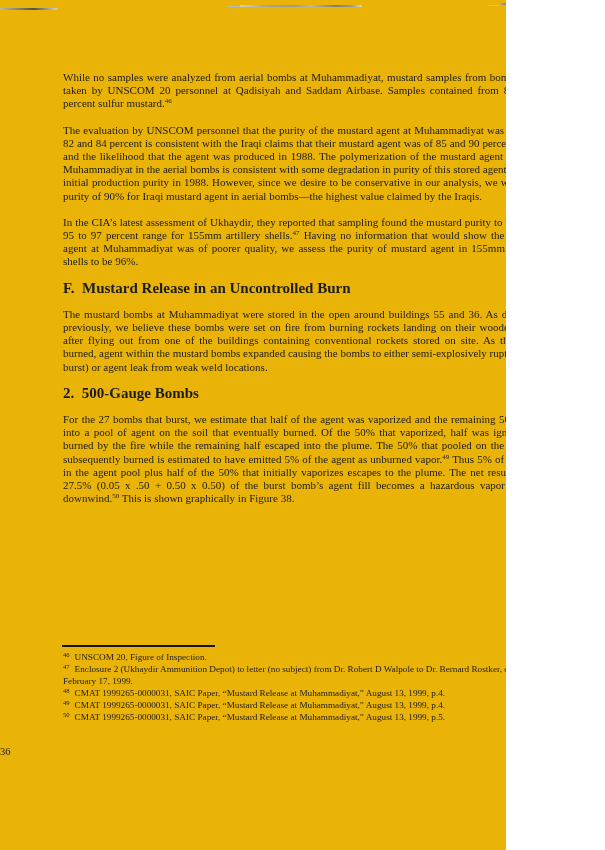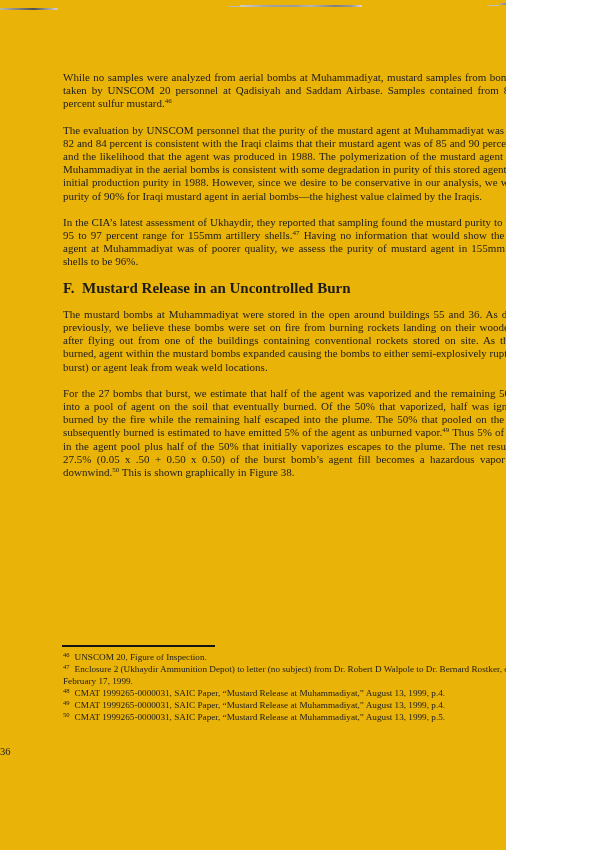--- a/index.html
+++ b/index.html
@@ -90,20 +90,21 @@
   <div class="scan-mark mark-3"></div>
   <div class="scan-mark mark-4"></div>
   <div class="scan-mark mark-5"></div>
 
   <div class="content">
     <p class="body">While no samples were analyzed from aerial bombs at Muhammadiyat, mustard samples from bombs were taken by UNSCOM 20 personnel at Qadisiyah and Saddam Airbase.  Samples contained from 81 to 89 percent sulfur mustard.<sup>46</sup></p>
     <p class="body">The evaluation by UNSCOM personnel that the purity of the mustard agent at Muhammadiyat was between 82 and 84 percent is consistent with the Iraqi claims that their mustard agent was of 85 and 90 percent purity and the likelihood that the agent was produced in 1988.  The polymerization of the mustard agent found at Muhammadiyat in the aerial bombs is consistent with some degradation in purity of this stored agent from its initial production purity in 1988.  However, since we desire to be conservative in our analysis, we will use a purity of 90% for Iraqi mustard agent in aerial bombs—the highest value claimed by the Iraqis.</p>
     <p class="body">In the CIA’s latest assessment of Ukhaydir, they reported that sampling found the mustard purity to be in the 95 to 97 percent range for 155mm artillery shells.<sup>47</sup>  Having no information that would show the mustard agent at Muhammadiyat was of poorer quality, we assess the purity of mustard agent in 155mm artillery shells to be 96%.</p>
     <h2 class="sect">F.  Mustard Release in an Uncontrolled Burn</h2>
     <p class="body">The mustard bombs at Muhammadiyat were stored in the open around buildings 55 and 36.  As discussed previously, we believe these bombs were set on fire from burning rockets landing on their wooden crates after flying out from one of the buildings containing conventional rockets stored on site.  As the crates burned, agent within the mustard bombs expanded causing the bombs to either semi-explosively rupture (i.e., burst) or agent leak from weak weld locations.</p>
+    <h2 class="sect">2.  500-Gauge Bombs</h2>
     <p class="body">For the 27 bombs that burst, we estimate that half of the agent was vaporized and the remaining 50% went into a pool of agent on the soil that eventually burned.  Of the 50% that vaporized, half was ignited and burned by the fire while the remaining half escaped into the plume.  The 50% that pooled on the soil and subsequently burned is estimated to have emitted 5% of the agent as unburned vapor.<sup>49</sup>  Thus 5% of the 50% in the agent pool plus half of the 50% that initially vaporizes escapes to the plume.  The net result is that 27.5% (0.05 x .50 + 0.50 x 0.50) of the burst bomb’s agent fill becomes a hazardous vapor moving downwind.<sup>50</sup>  This is shown graphically in Figure 38.</p>
   </div>
 
   <div class="footnote-rule"></div>
 
   <div class="footnotes">
     <p class="fn"><sup>46</sup><span>UNSCOM 20, Figure of Inspection.</span></p>
     <p class="fn"><sup>47</sup><span>Enclosure 2 (Ukhaydir Ammunition Depot) to letter (no subject) from Dr. Robert D Walpole to Dr. Bernard Rostker, dated February 17, 1999.</span></p>
     <p class="fn"><sup>48</sup><span>CMAT 1999265-0000031, SAIC Paper, “Mustard Release at Muhammadiyat,” August 13, 1999, p.4.</span></p>
     <p class="fn"><sup>49</sup><span>CMAT 1999265-0000031, SAIC Paper, “Mustard Release at Muhammadiyat,” August 13, 1999, p.4.</span></p>

